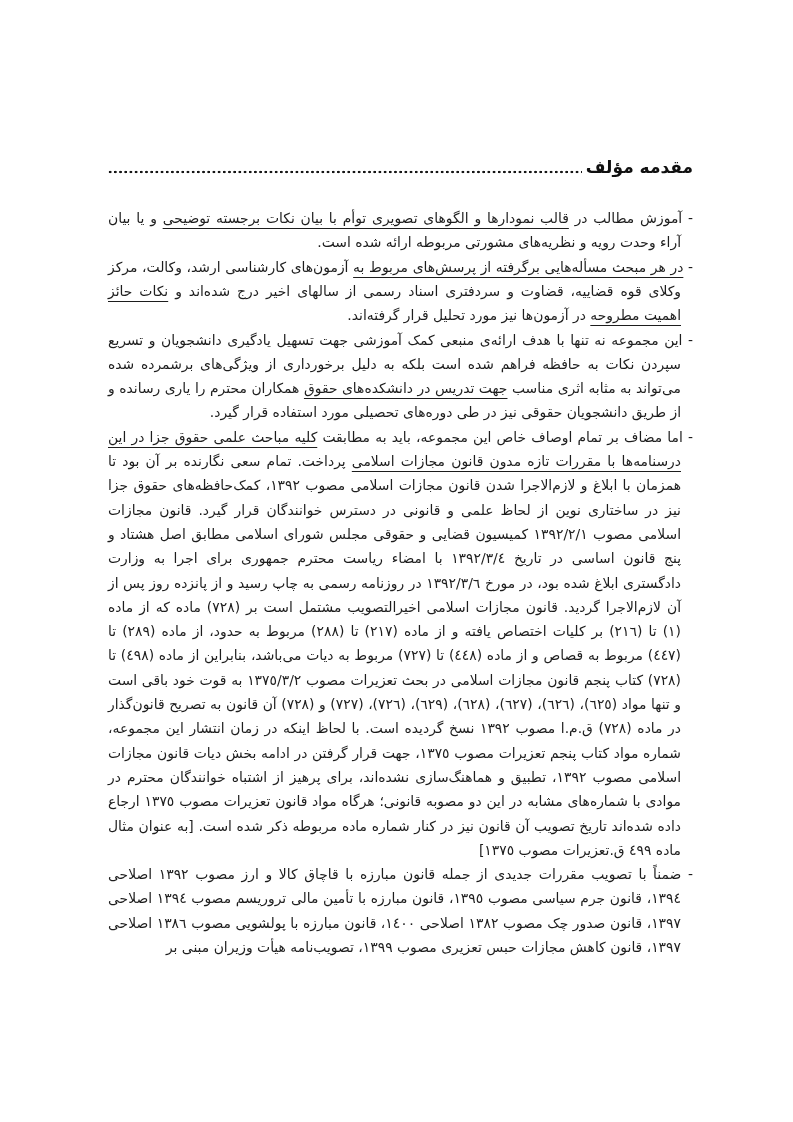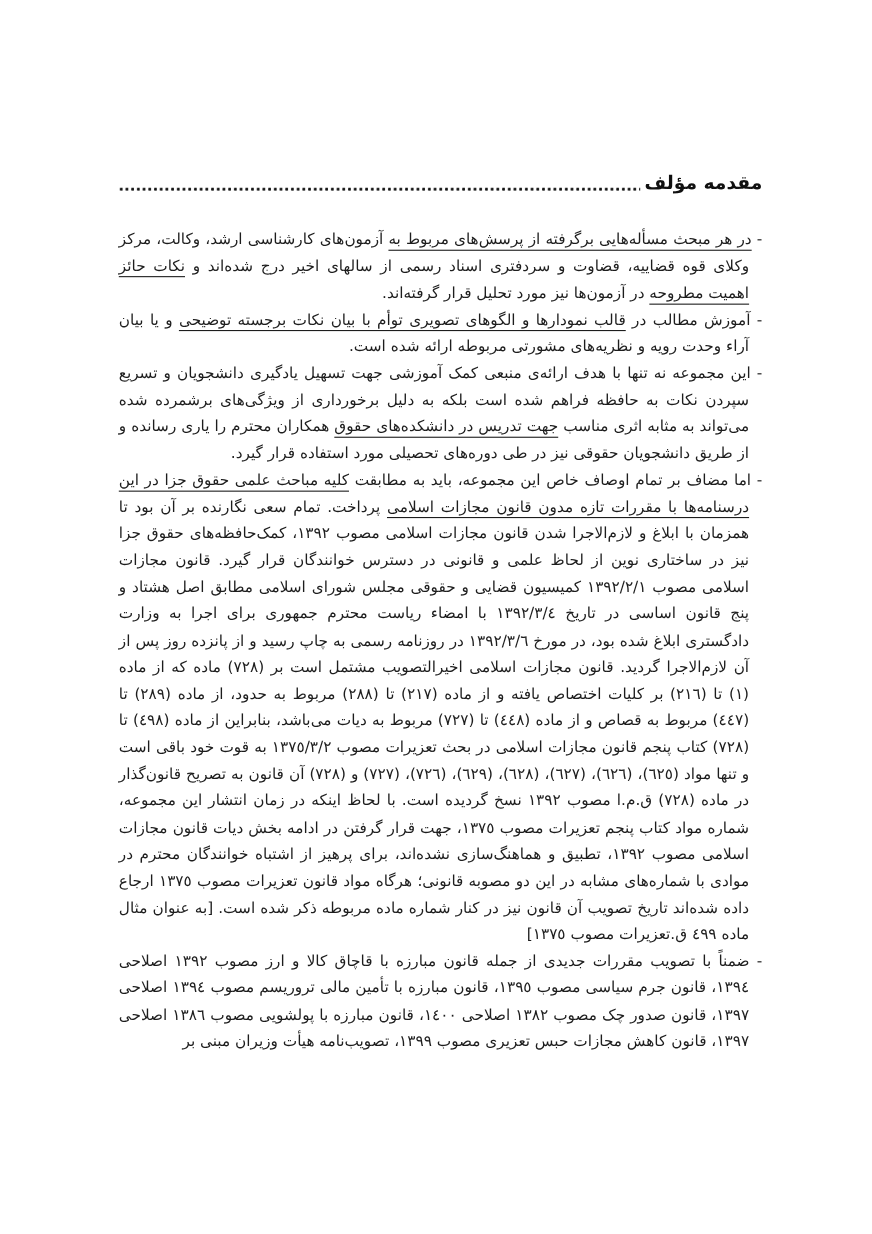--- a/index.html
+++ b/index.html
@@ -58,19 +58,19 @@
 </head>
 <body>
 
 <div class="page">
   <div class="heading-row">
     <h1 class="section-title">مقدمه مؤلف</h1>
     <div class="leader"></div>
   </div>
 
   <div class="body-text">
+      <p class="para"><span class="dash">- </span><span>آموزش مطالب در </span><span class="u">قالب نمودارها و الگوهای تصویری توأم با بیان نکات برجسته توضیحی</span><span> و یا بیان آراء وحدت رویه و نظریه‌های مشورتی مربوطه ارائه شده است.</span></p>
       <p class="para"><span class="dash">- </span><span class="u">در هر مبحث مسأله‌هایی برگرفته از پرسش‌های مربوط به</span><span> آزمون‌های کارشناسی ارشد، وکالت، مرکز وکلای قوه قضاییه، قضاوت و سردفتری اسناد رسمی از سالهای اخیر درج شده‌اند و </span><span class="u">نکات حائز اهمیت مطروحه</span><span> در آزمون‌ها نیز مورد تحلیل قرار گرفته‌اند.</span></p>
-      <p class="para"><span class="dash">- </span><span>آموزش مطالب در </span><span class="u">قالب نمودارها و الگوهای تصویری توأم با بیان نکات برجسته توضیحی</span><span> و یا بیان آراء وحدت رویه و نظریه‌های مشورتی مربوطه ارائه شده است.</span></p>
       <p class="para"><span class="dash">- </span><span>این مجموعه نه تنها با هدف ارائه‌ی منبعی کمک آموزشی جهت تسهیل یادگیری دانشجویان و تسریع سپردن نکات به حافظه فراهم شده است بلکه به دلیل برخورداری از ویژگی‌های برشمرده شده می‌تواند به مثابه اثری مناسب </span><span class="u">جهت تدریس در دانشکده‌های حقوق</span><span> همکاران محترم را یاری رسانده و از طریق دانشجویان حقوقی نیز در طی دوره‌های تحصیلی مورد استفاده قرار گیرد.</span></p>
       <p class="para"><span class="dash">- </span><span>اما مضاف بر تمام اوصاف خاص این مجموعه، باید به مطابقت </span><span class="u">کلیه مباحث علمی حقوق جزا در این درسنامه‌ها با مقررات تازه مدون قانون مجازات اسلامی</span><span> پرداخت. تمام سعی نگارنده بر آن بود تا همزمان با ابلاغ و لازم‌الاجرا شدن قانون مجازات اسلامی مصوب ١٣٩٢، کمک‌حافظه‌های حقوق جزا نیز در ساختاری نوین از لحاظ علمی و قانونی در دسترس خوانندگان قرار گیرد. قانون مجازات اسلامی مصوب ١٣٩٢/٢/١ کمیسیون قضایی و حقوقی مجلس شورای اسلامی مطابق اصل هشتاد و پنج قانون اساسی در تاریخ ١٣٩٢/٣/٤ با امضاء ریاست محترم جمهوری برای اجرا به وزارت دادگستری ابلاغ شده بود، در مورخ ١٣٩٢/٣/٦ در روزنامه رسمی به چاپ رسید و از پانزده روز پس از آن لازم‌الاجرا گردید. قانون مجازات اسلامی اخیرالتصویب مشتمل است بر (٧٢٨) ماده که از ماده (١) تا (٢١٦) بر کلیات اختصاص یافته و از ماده (٢١٧) تا (٢٨٨) مربوط به حدود، از ماده (٢٨٩) تا (٤٤٧) مربوط به قصاص و از ماده (٤٤٨) تا (٧٢٧) مربوط به دیات می‌باشد، بنابراین از ماده (٤٩٨) تا (٧٢٨) کتاب پنجم قانون مجازات اسلامی در بحث تعزیرات مصوب ١٣٧٥/٣/٢ به قوت خود باقی است و تنها مواد (٦٢٥)، (٦٢٦)، (٦٢٧)، (٦٢٨)، (٦٢٩)، (٧٢٦)، (٧٢٧) و (٧٢٨) آن قانون به تصریح قانون‌گذار در ماده (٧٢٨) ق.م.ا مصوب ١٣٩٢ نسخ گردیده است. با لحاظ اینکه در زمان انتشار این مجموعه، شماره مواد کتاب پنجم تعزیرات مصوب ١٣٧٥، جهت قرار گرفتن در ادامه بخش دیات قانون مجازات اسلامی مصوب ١٣٩٢، تطبیق و هماهنگ‌سازی نشده‌اند، برای پرهیز از اشتباه خوانندگان محترم در موادی با شماره‌های مشابه در این دو مصوبه قانونی؛ هرگاه مواد قانون تعزیرات مصوب ١٣٧٥ ارجاع داده شده‌اند تاریخ تصویب آن قانون نیز در کنار شماره ماده مربوطه ذکر شده است. [به عنوان مثال ماده ٤٩٩ ق.تعزیرات مصوب ١٣٧٥]</span></p>
       <p class="para"><span class="dash">- </span><span>ضمناً با تصویب مقررات جدیدی از جمله قانون مبارزه با قاچاق کالا و ارز مصوب ١٣٩٢ اصلاحی ١٣٩٤، قانون جرم سیاسی مصوب ١٣٩٥، قانون مبارزه با تأمین مالی تروریسم مصوب ١٣٩٤ اصلاحی ١٣٩٧، قانون صدور چک مصوب ١٣٨٢ اصلاحی ١٤٠٠، قانون مبارزه با پولشویی مصوب ١٣٨٦ اصلاحی ١٣٩٧، قانون کاهش مجازات حبس تعزیری مصوب ١٣٩٩، تصویب‌نامه هیأت وزیران مبنی بر</span></p>
     </div>
 </div>
 
 </body></html>

